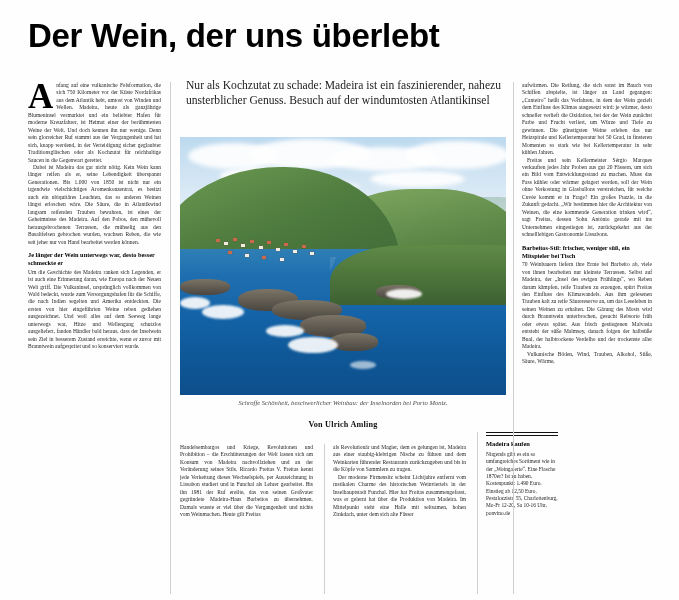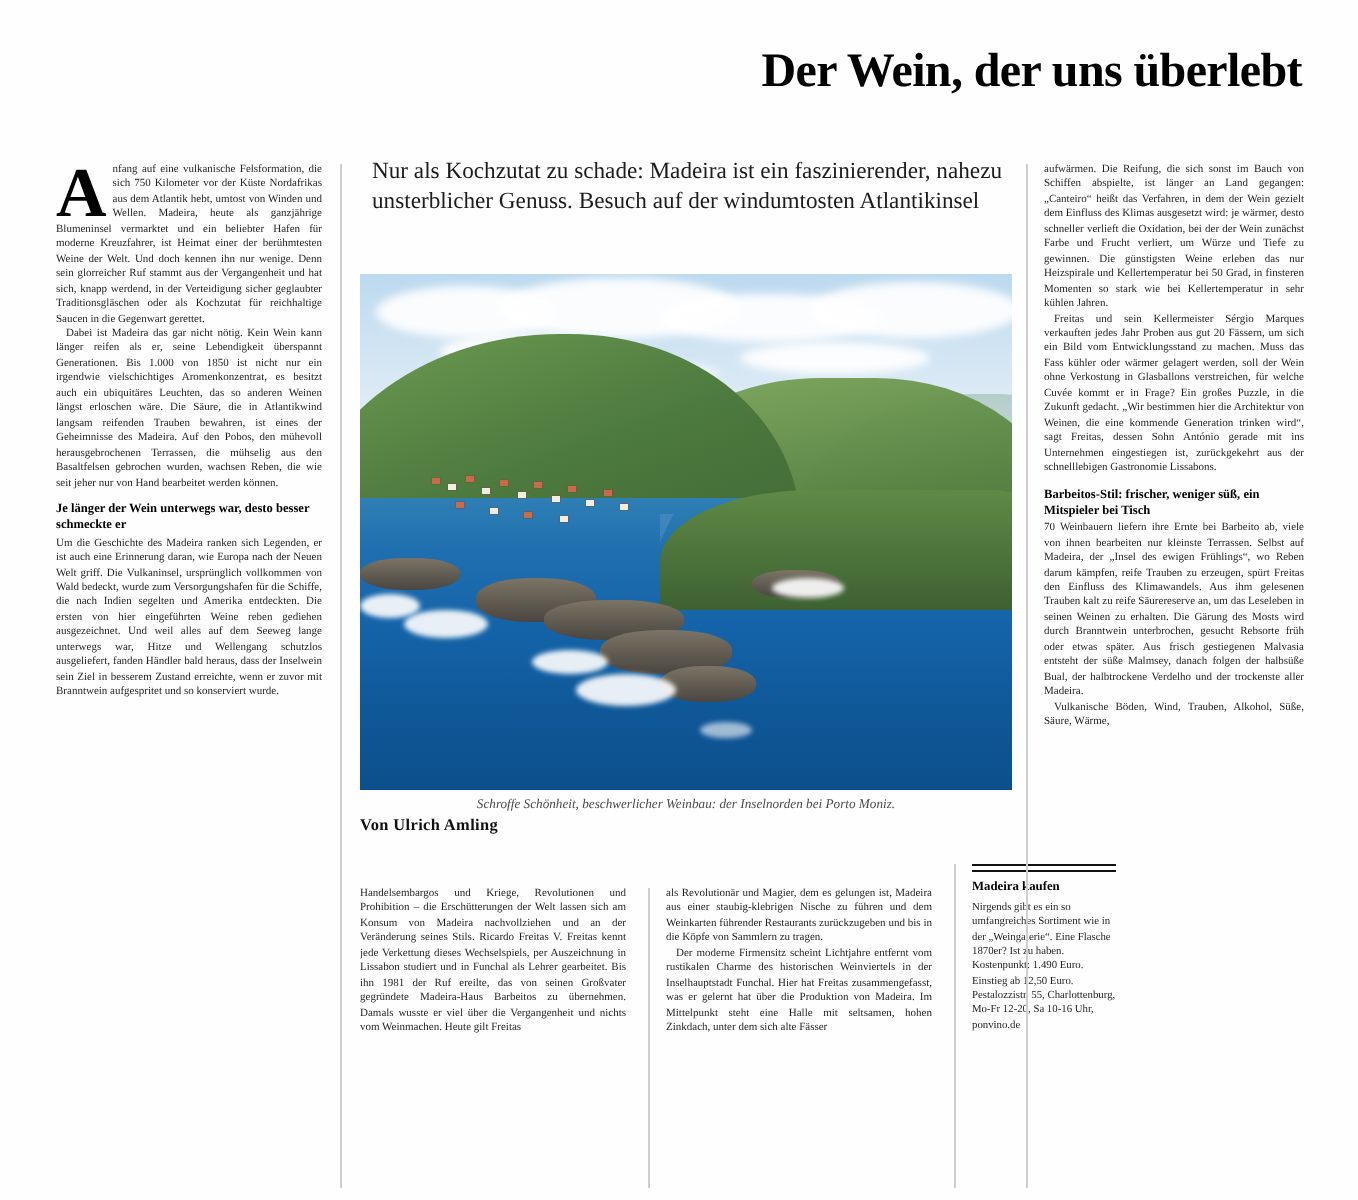--- a/index.html
+++ b/index.html
@@ -23,24 +23,24 @@
     height: 600px;
     background: #fefefe;
   }
 
   
   .headline {
     position: absolute;
     left: 28px;
     top: 18px;
     width: 623px;
-    text-align: right;
-    font-family: Liberation Serif, serif;
-    font-weight: bold;
-    font-size: 24px;
+    text-align: left;
+    font-family: Liberation Sans, sans-serif;
+    font-weight: bold;
+    font-size: 33px;
     line-height: 36px;
     letter-spacing: -0.3px;
     color: #000;
   }
 
   
   .lead {
     position: absolute;
     left: 186px;
     top: 78px;
@@ -147,22 +147,23 @@
     font-size: 6.6px;
     line-height: 9px;
     font-style: italic;
     color: #4a4a4a;
   }
 
   
   .byline {
     position: absolute;
     left: 180px;
-    top: 408px;
+    top: 420px;
     width: 326px;
+    text-align: center;
     font-size: 8.2px;
     font-weight: bold;
     letter-spacing: .2px;
     color: #111;
   }
 
   
   .col {
     position: absolute;
     font-size: 5.5px;

